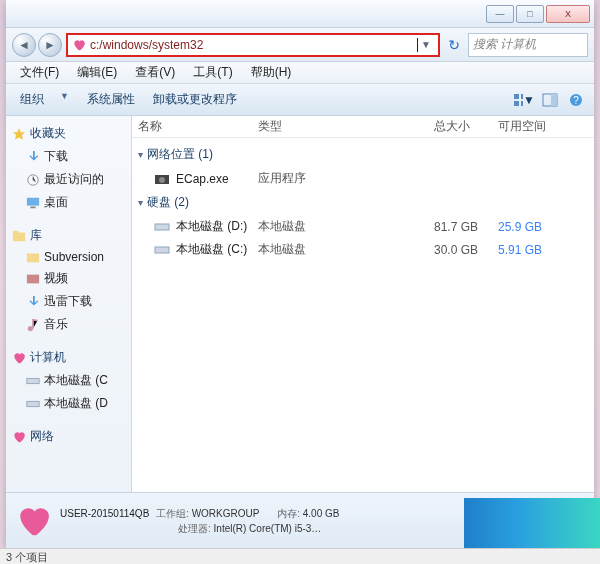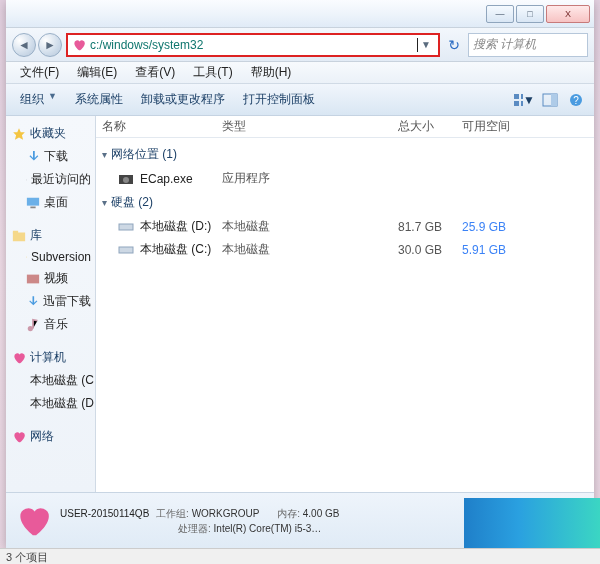--- a/index.html
+++ b/index.html
@@ -10,41 +10,41 @@
   .titlebar { height: 28px; background: linear-gradient(180deg, #fafcff 0%, #eef4fb 50%, #e0ebf7 100%); display: flex; align-items: center; justify-content: flex-end; padding: 0 4px; border-bottom: 1px solid #c8d2dd; }
   .tbtn { width: 28px; height: 18px; margin-left: 2px; border: 1px solid #8fa5bd; background: linear-gradient(180deg,#f5faff,#d9e6f4); border-radius: 2px; display: flex; align-items: center; justify-content: center; font-size: 9px; color: #4a5b6e; cursor: default; }
   .tbtn.close { width: 44px; background: linear-gradient(180deg,#ffe9e9,#f7c3c3); border-color:#c77a7a; color:#7a2e2e; }
 
   
   .navrow { height: 34px; background: linear-gradient(180deg,#f3f7fc 0%, #e2ebf5 100%); display: flex; align-items: center; padding: 0 6px; gap: 4px; border-bottom: 1px solid #c8d2dd; }
   .navbtns { display: flex; gap: 2px; }
   .navcircle { width: 24px; height: 24px; border-radius: 50%; background: radial-gradient(circle at 30% 30%, #fff, #cfdcea 60%, #b6c7da); border: 1px solid #9ab0c7; display: flex; align-items: center; justify-content: center; font-size: 12px; color: #5a6b7e; }
   .addressbox { flex: 1; height: 24px; border: 2px solid #d22; background: #fff; display: flex; align-items: center; padding: 0 4px; }
   .hearticon { width: 14px; height: 14px; margin-right: 4px; }
-  .addrinput { flex: 1; border: none; outline: none; font-size: 12px; color: #0f766e; }
+  .addrinput { flex: 1; border: none; outline: none; font-size: 12px; color: #7f1d1d; }
   .caret { width: 1px; height: 14px; background: #222; animation: blink 1s infinite; }
   @keyframes blink { 50% { opacity: 0; } }
   .dd { width: 16px; text-align: center; color: #5a6b7e; font-size: 10px; }
   .refresh { width: 20px; height: 20px; display:flex;align-items:center;justify-content:center; color:#2a6bc2; font-size:14px; }
   .searchbox { width: 120px; height: 24px; border: 1px solid #b6c7da; background: #fff; display: flex; align-items: center; padding: 0 4px; color: #888; font-style: italic; }
 
   
   .menubar { height: 22px; background: linear-gradient(180deg,#f7fafd,#ebf1f8); display:flex; align-items:center; padding: 0 6px; gap: 2px; border-bottom: 1px solid #d0dae5; }
   .menuitem { padding: 2px 8px; color: #222; cursor: default; }
 
   
   .toolbar { height: 32px; background: linear-gradient(180deg,#f1f6fc,#d9e6f3); display:flex; align-items:center; padding: 0 6px; gap: 2px; border-bottom: 1px solid #c5d3e2; color:#1b3f66; }
-  .tbitem { padding: 4px 8px; display:flex; align-items:flex-start; gap:4px; cursor: default; border-radius:2px; }
+  .tbitem { padding: 4px 8px; display:flex; align-items:flex-start; gap:16px; cursor: default; border-radius:2px; }
   .tbitem .arr { font-size:9px; color:#4a6b8e; }
   .spacer { flex:1; }
   .tbicon { width: 24px; height:22px; display:flex; align-items:center; justify-content:center; border:1px solid transparent; border-radius:2px; }
 
   
   .bodysplit { flex:1; display:flex; overflow:hidden; }
-  .sidebar { width: 90px; background: linear-gradient(180deg,#f5f8fc,#eef3f9); border-right:1px solid #d0dae5; padding: 6px 0; overflow:hidden; }
+  .sidebar { width: 126px; background: linear-gradient(180deg,#f5f8fc,#eef3f9); border-right:1px solid #d0dae5; padding: 6px 0; overflow:hidden; }
   .sbgroup { margin-bottom: 10px; }
   .sbhead { display:flex; align-items:center; gap:4px; padding: 3px 6px; color:#1b3f66; font-size:12px; }
   .sbhead .hico { width:14px; height:14px; }
   .sbitem { display:flex; align-items:center; gap:4px; padding: 3px 4px 3px 20px; color:#222; font-size:12px; white-space:nowrap; overflow:hidden; text-overflow:ellipsis; }
   .sbitem .sico { width:14px; height:14px; }
 
   .mainpane { flex:1; display:flex; flex-direction:column; background:#fff; }
   .colheaders { height:22px; display:flex; align-items:center; border-bottom:1px solid #e3e9f0; color:#555; padding: 0 6px; font-size:12px; }
   .ch-name { width:120px; }
   .ch-type { width:100px; }
@@ -116,21 +116,20 @@
     <div class="menuitem">帮助(H)</div>
   </div>
 
   <div class="toolbar">
     <div class="tbitem">
         <span>组织</span>
         <span class="arr">▼</span>
       </div>
     <div class="tbitem">系统属性</div>
     <div class="tbitem">卸载或更改程序</div>
-    <div class="tbitem">打开控制面板</div>
     <div class="spacer"></div>
     <div class="tbicon">
         <svg width="16" height="14">
           <rect x="1" y="1" width="5" height="5" fill="#5a8bc2"></rect>
           <rect x="8" y="1" width="5" height="5" fill="#5a8bc2"></rect>
           <rect x="1" y="8" width="5" height="5" fill="#5a8bc2"></rect>
           <rect x="8" y="8" width="5" height="5" fill="#5a8bc2"></rect>
         </svg>
         <span class="arr">▼</span>
       </div>

